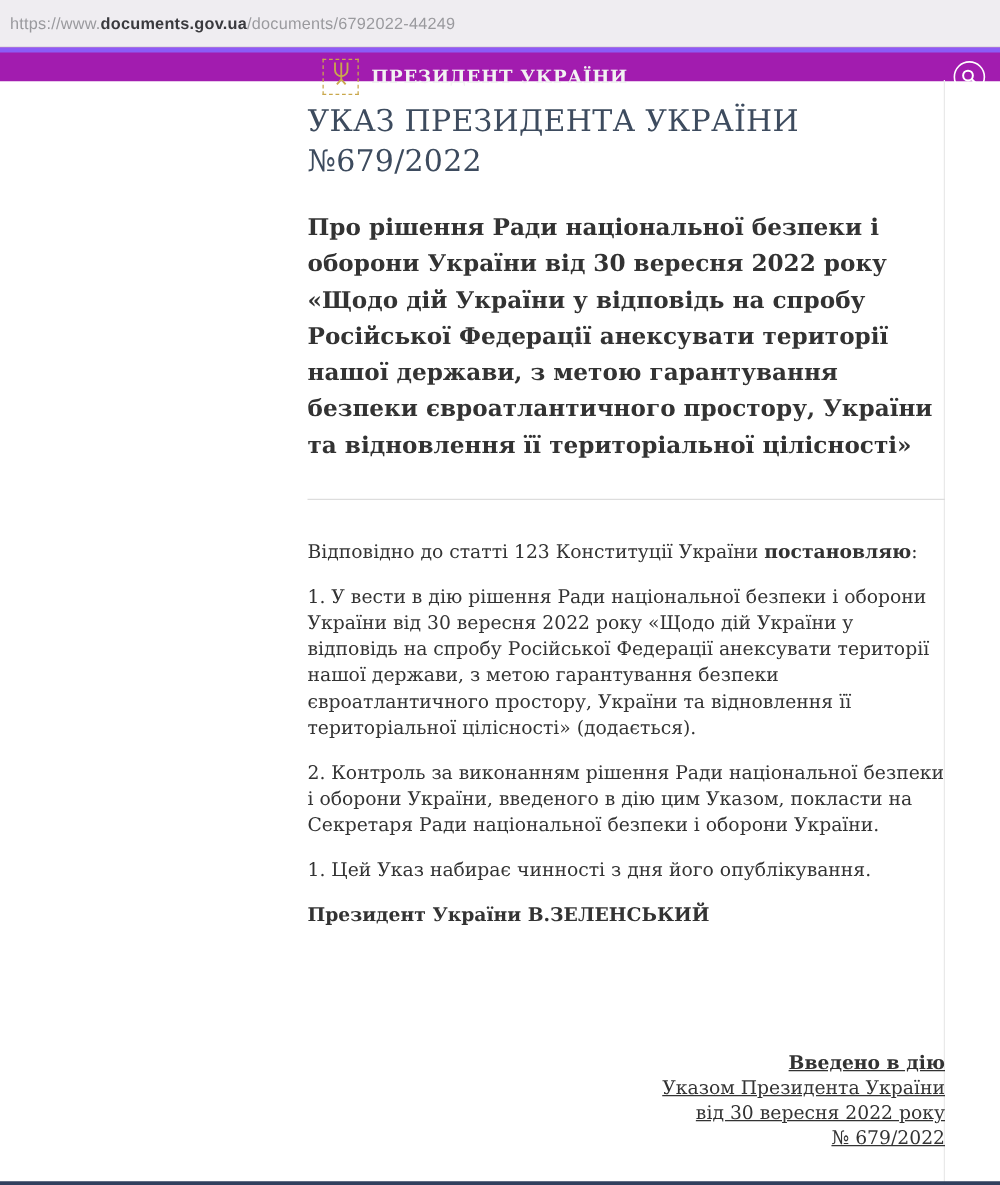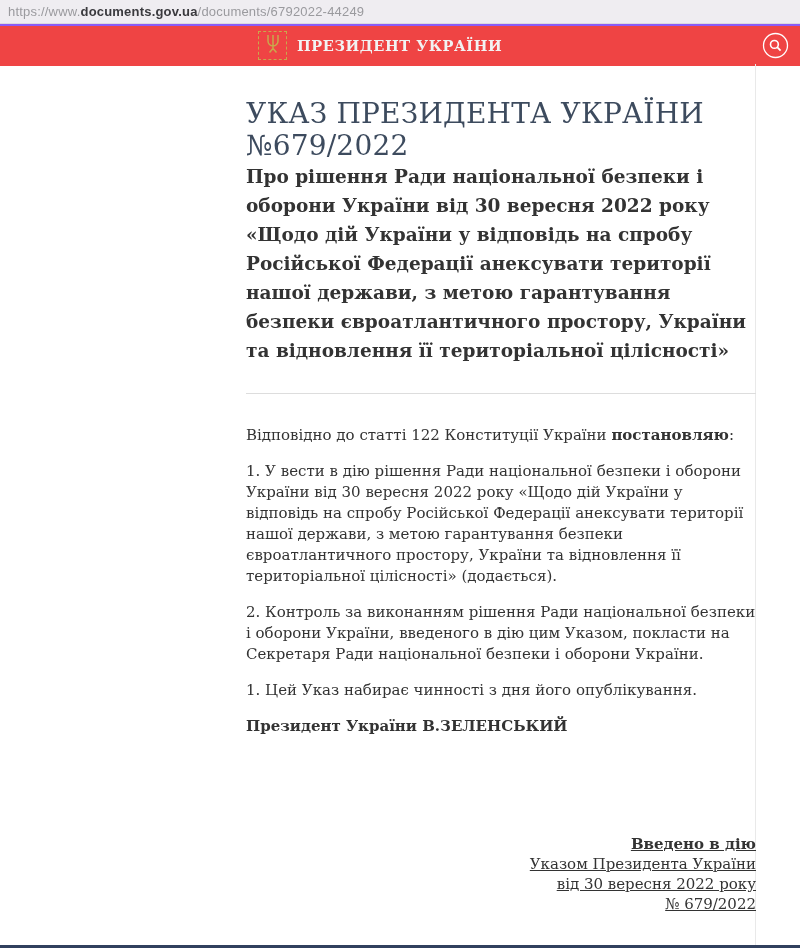--- a/index.html
+++ b/index.html
@@ -1,30 +1,30 @@
 <!DOCTYPE html>
 <html><head>
 <meta charset="utf-8">
 <style>
   * { margin:0; padding:0; box-sizing:border-box; }
   html,body { width:800px; height:948px; background:#ffffff; overflow:hidden; }
   body { font-family:"Liberation Sans", sans-serif; }
 
   
   .url-bar {
-    height:24px; background:#efedf1; border-bottom:1px solid #dcdade;
+    height:38px; background:#efedf1; border-bottom:1px solid #dcdade;
     display:flex; align-items:center; padding-left:8px;
     font-size:13px; color:#9a9a9e; letter-spacing:0.2px;
   }
   .url-bar .domain { color:#3a3a3e; font-weight:700; }
 
   
   .site-header {
-    position:relative; height:42px; background:#ef4444;
-    border-top:2px solid #8b5cf6;
+    position:relative; height:27px; background:#a21caf;
+    border-top:4px solid #8b5cf6;
   }
   .emblem-box {
     position:absolute; left:258px; top:5px; width:29px; height:29px;
     border:1px dashed #c9a84c; display:flex; align-items:center; justify-content:center;
   }
   .site-title {
     position:absolute; left:297px; top:0; height:39px; display:flex; align-items:center;
     color:#f2f2f2; font-family:"DejaVu Serif", serif; font-weight:700;
     font-size:14.5px; letter-spacing:0.6px; text-decoration:none;
   }
@@ -36,25 +36,25 @@
   
   .content {
     position:relative; margin-left:246px; width:510px;
     font-family:"DejaVu Serif", serif; color:#333333;
   }
   .right-border {
     position:absolute; left:755px; top:64px; bottom:0; width:1px; background:#e9e9e9;
   }
 
   .doc-title {
-    font-size:28px; font-weight:400; color:#3d4b5e;
-    margin-top:32px; line-height:32px; letter-spacing:0.2px;
+    font-size:24px; font-weight:400; color:#3d4b5e;
+    margin-top:16px; line-height:32px; letter-spacing:0.2px;
   }
   .doc-subtitle {
-    font-size:18.5px; font-weight:700; line-height:29px; color:#333;
+    margin-top:23px; font-size:18.5px; font-weight:700; line-height:29px; color:#333;
   }
   .rule { border:none; border-top:1px solid #dddddd; margin-top:28px; }
 
   .doc-body { font-size:15px; line-height:21px; }
   .doc-body p { margin-top:15px; }
   .intro { margin-top:31px !important; }
   .b { font-weight:700; }
   .signature { font-weight:700; margin-top:16px; }
   .doc-date { margin-top:17px; }
 
@@ -96,21 +96,21 @@
 <div class="right-border"></div>
 
 <div class="content">
   <h1 class="doc-title">УКАЗ ПРЕЗИДЕНТА УКРАЇНИ №679/2022</h1>
 
   <h2 class="doc-subtitle">Про рішення Ради національної безпеки і оборони України від 30 вересня 2022 року «Щодо дій України у відповідь на спробу Російської Федерації анексувати території нашої держави, з метою гарантування безпеки євроатлантичного простору, України та відновлення її територіальної цілісності»</h2>
 
   <hr class="rule">
 
   <div class="doc-body">
-    <p class="intro"><span>Відповідно до статті 122 Конституції України </span><span class="b">постановляю</span><span>:</span></p>
+    <p class="intro"><span>Відповідно до статті 123 Конституції України </span><span class="b">постановляю</span><span>:</span></p>
 
     <p>1. У вести в дію рішення Ради національної безпеки і оборони України від 30 вересня 2022 року «Щодо дій України у відповідь на спробу Російської Федерації анексувати території нашої держави, з метою гарантування безпеки євроатлантичного простору, України та відновлення її територіальної цілісності» (додається).</p>
     <p>2. Контроль за виконанням рішення Ради національної безпеки і оборони України, введеного в дію цим Указом, покласти на Секретаря Ради національної безпеки і оборони України.</p>
     <p>1. Цей Указ набирає чинності з дня його опублікування.</p>
 
     <p class="signature">Президент України В.ЗЕЛЕНСЬКИЙ</p>
 
     <div class="enacted">
       <div class="b">Введено в дію</div>
       <div>Указом Президента України</div>

